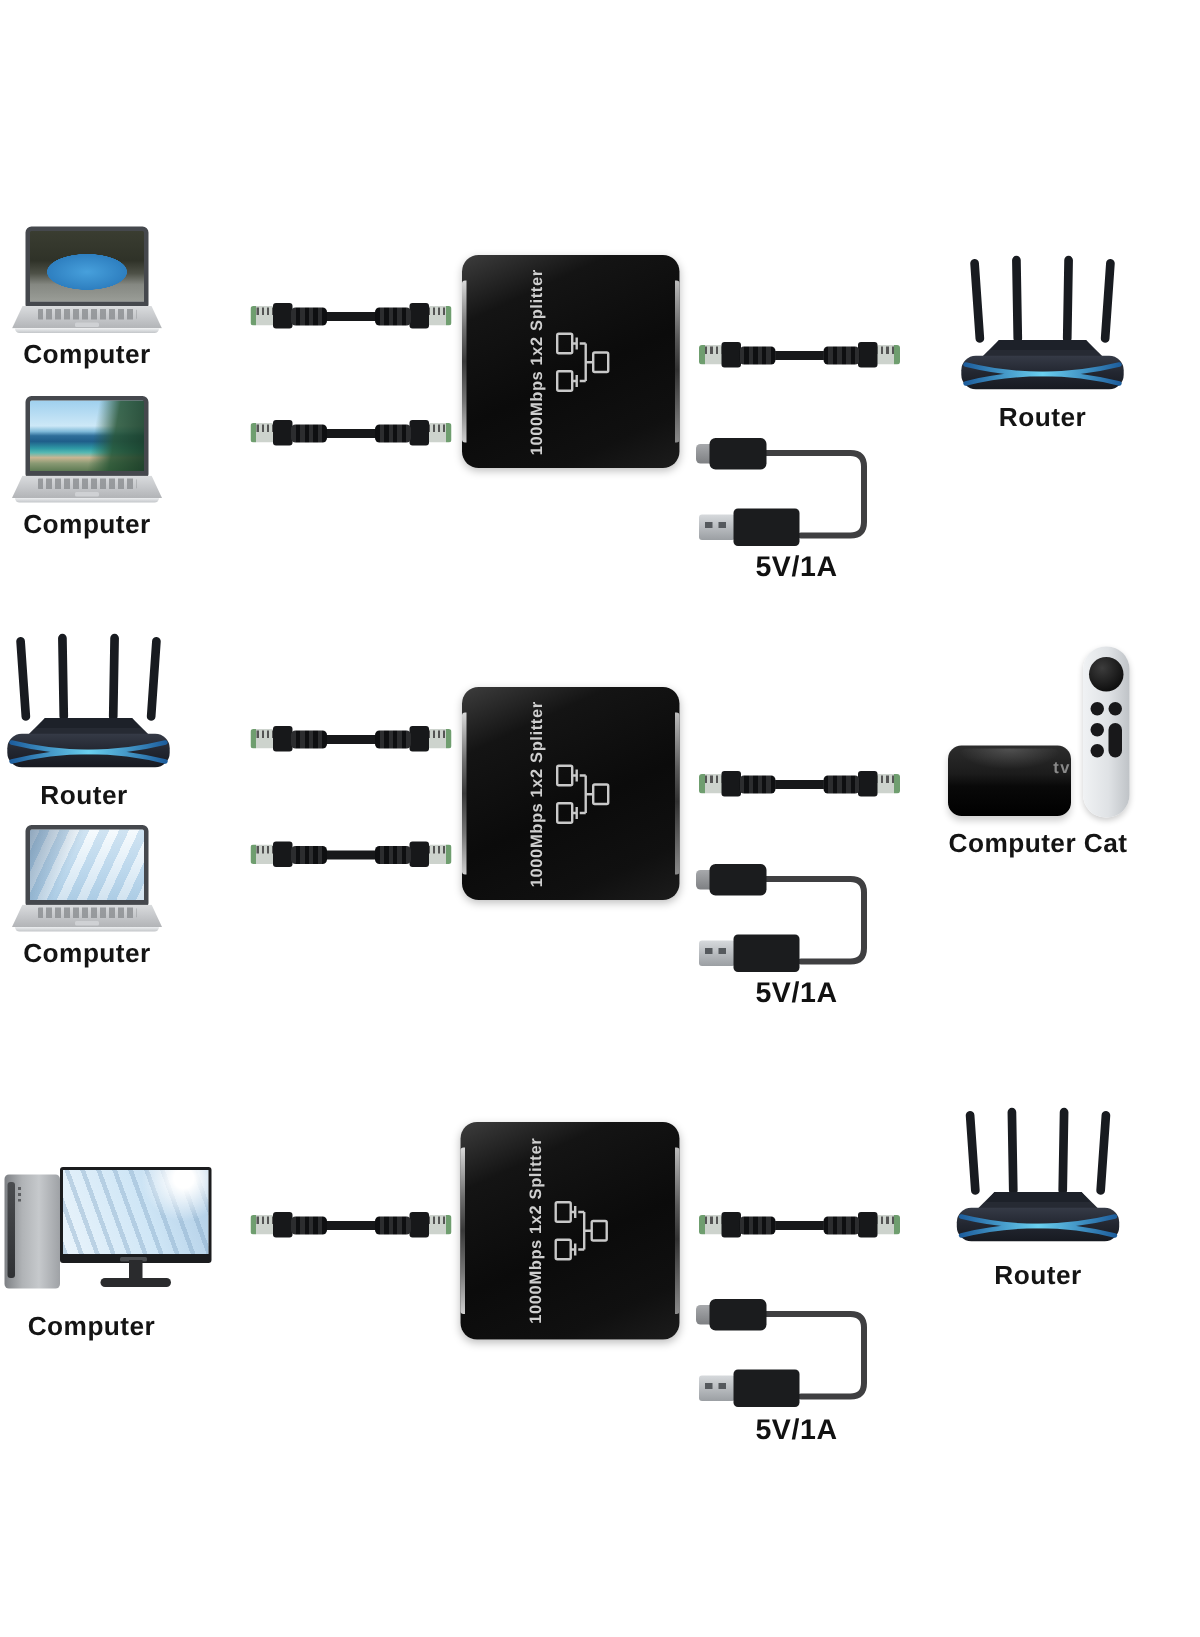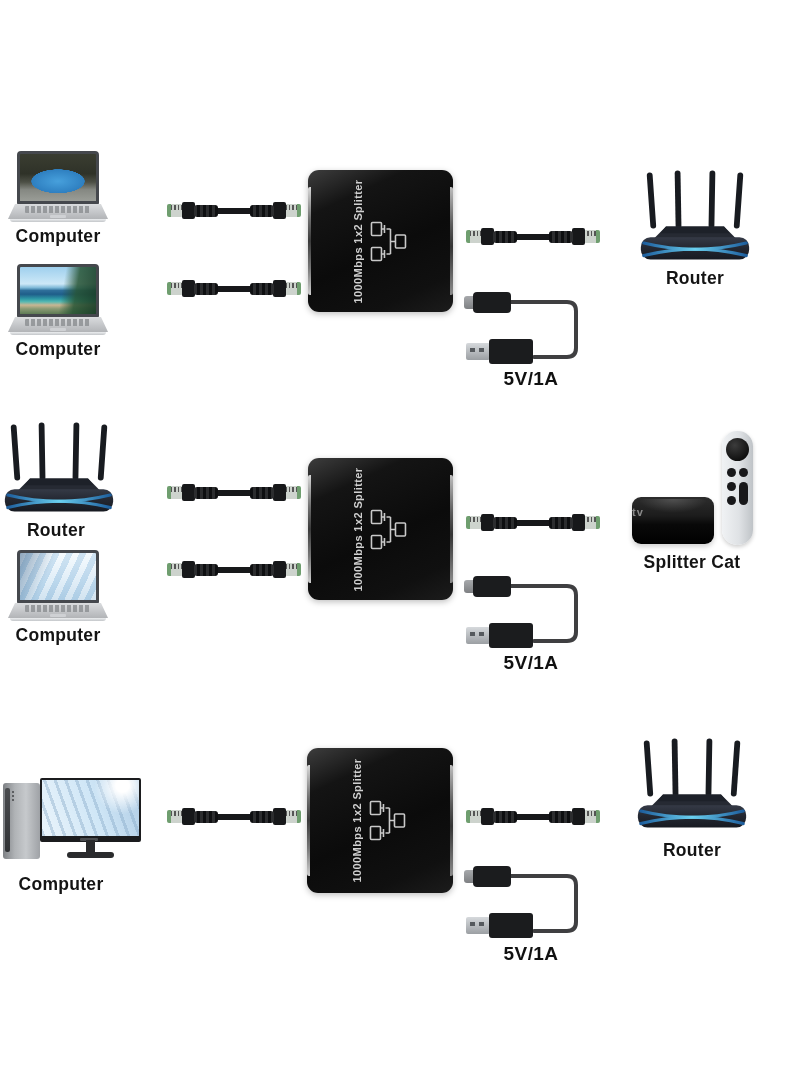--- a/index.html
+++ b/index.html
@@ -82,21 +82,21 @@
   .usba-metal::before,.usba-metal::after{content:"";position:absolute;top:5px;width:5px;height:4px;background:#55595d;}
   .usba-metal::before{left:4px;} .usba-metal::after{left:13px;}
   .usba-body{left:25px;top:53px;width:44px;height:25px;background:#1b1c1e;border-radius:3px;}
 
   
   .atv{position:absolute;width:82px;height:47px;border-radius:9px;
       background:linear-gradient(180deg,#2d2d2d 0%,#1c1c1c 40%,#090909 58%,#000 100%);
       box-shadow:0 3px 5px rgba(0,0,0,.18);}
   .atv::before{content:"";position:absolute;left:6px;right:6px;top:2px;height:14px;border-radius:8px;
       background:radial-gradient(ellipse at 50% 0%,rgba(255,255,255,.18),rgba(255,255,255,0) 70%);}
-  .atv-logo{position:absolute;top:9px;width:100%;text-align:left;color:#8a8a8a;
+  .atv-logo{position:absolute;top:9px;width:100%;text-align:right;color:#8a8a8a;
       font-size:11px;font-weight:700;letter-spacing:1px;}
   .remote{position:absolute;width:31px;height:114px;border-radius:15px;
       background:linear-gradient(90deg,#f0f2f4 0%,#dfe2e5 55%,#bfc3c7 100%);
       box-shadow:0 2px 4px rgba(0,0,0,.2);}
   .remote i{position:absolute;display:block;background:#18181a;}
   .rm-pad{left:4px;top:7px;width:23px;height:23px;border-radius:50%;
       background:radial-gradient(circle at 38% 32%,#3c3c3c,#101010 72%)!important;}
   .rm-b1{left:5px;top:37px;width:9px;height:9px;border-radius:50%;}
   .rm-b2{left:17px;top:37px;width:9px;height:9px;border-radius:50%;}
   .rm-b3{left:5px;top:51px;width:9px;height:9px;border-radius:50%;}
@@ -336,21 +336,21 @@
     <div class="atv-logo">tv</div>
   </div>
   <div class="remote" style="left:722px;top:431px;">
     <i class="rm-pad"></i>
     <i class="rm-b1"></i>
     <i class="rm-b2"></i>
     <i class="rm-b3"></i>
     <i class="rm-b4"></i>
     <i class="rm-pill"></i>
   </div>
-  <div class="dev-label" style="left:612px;top:552px;width:160px;">Splitter Cat</div>
+  <div class="dev-label" style="left:612px;top:552px;width:160px;">Computer Cat</div>
 
   <div class="tower" style="left:3px;top:783px;"></div>
   <div class="monitor" style="left:40px;top:778px;">
     <div class="mon-screen"></div>
     <div class="mon-stand"></div>
     <div class="mon-base"></div>
   </div>
   <div class="dev-label" style="left:1px;top:874px;width:120px;">Computer</div>
 
   <div class="eth" style="left:167px;top:804px;">

